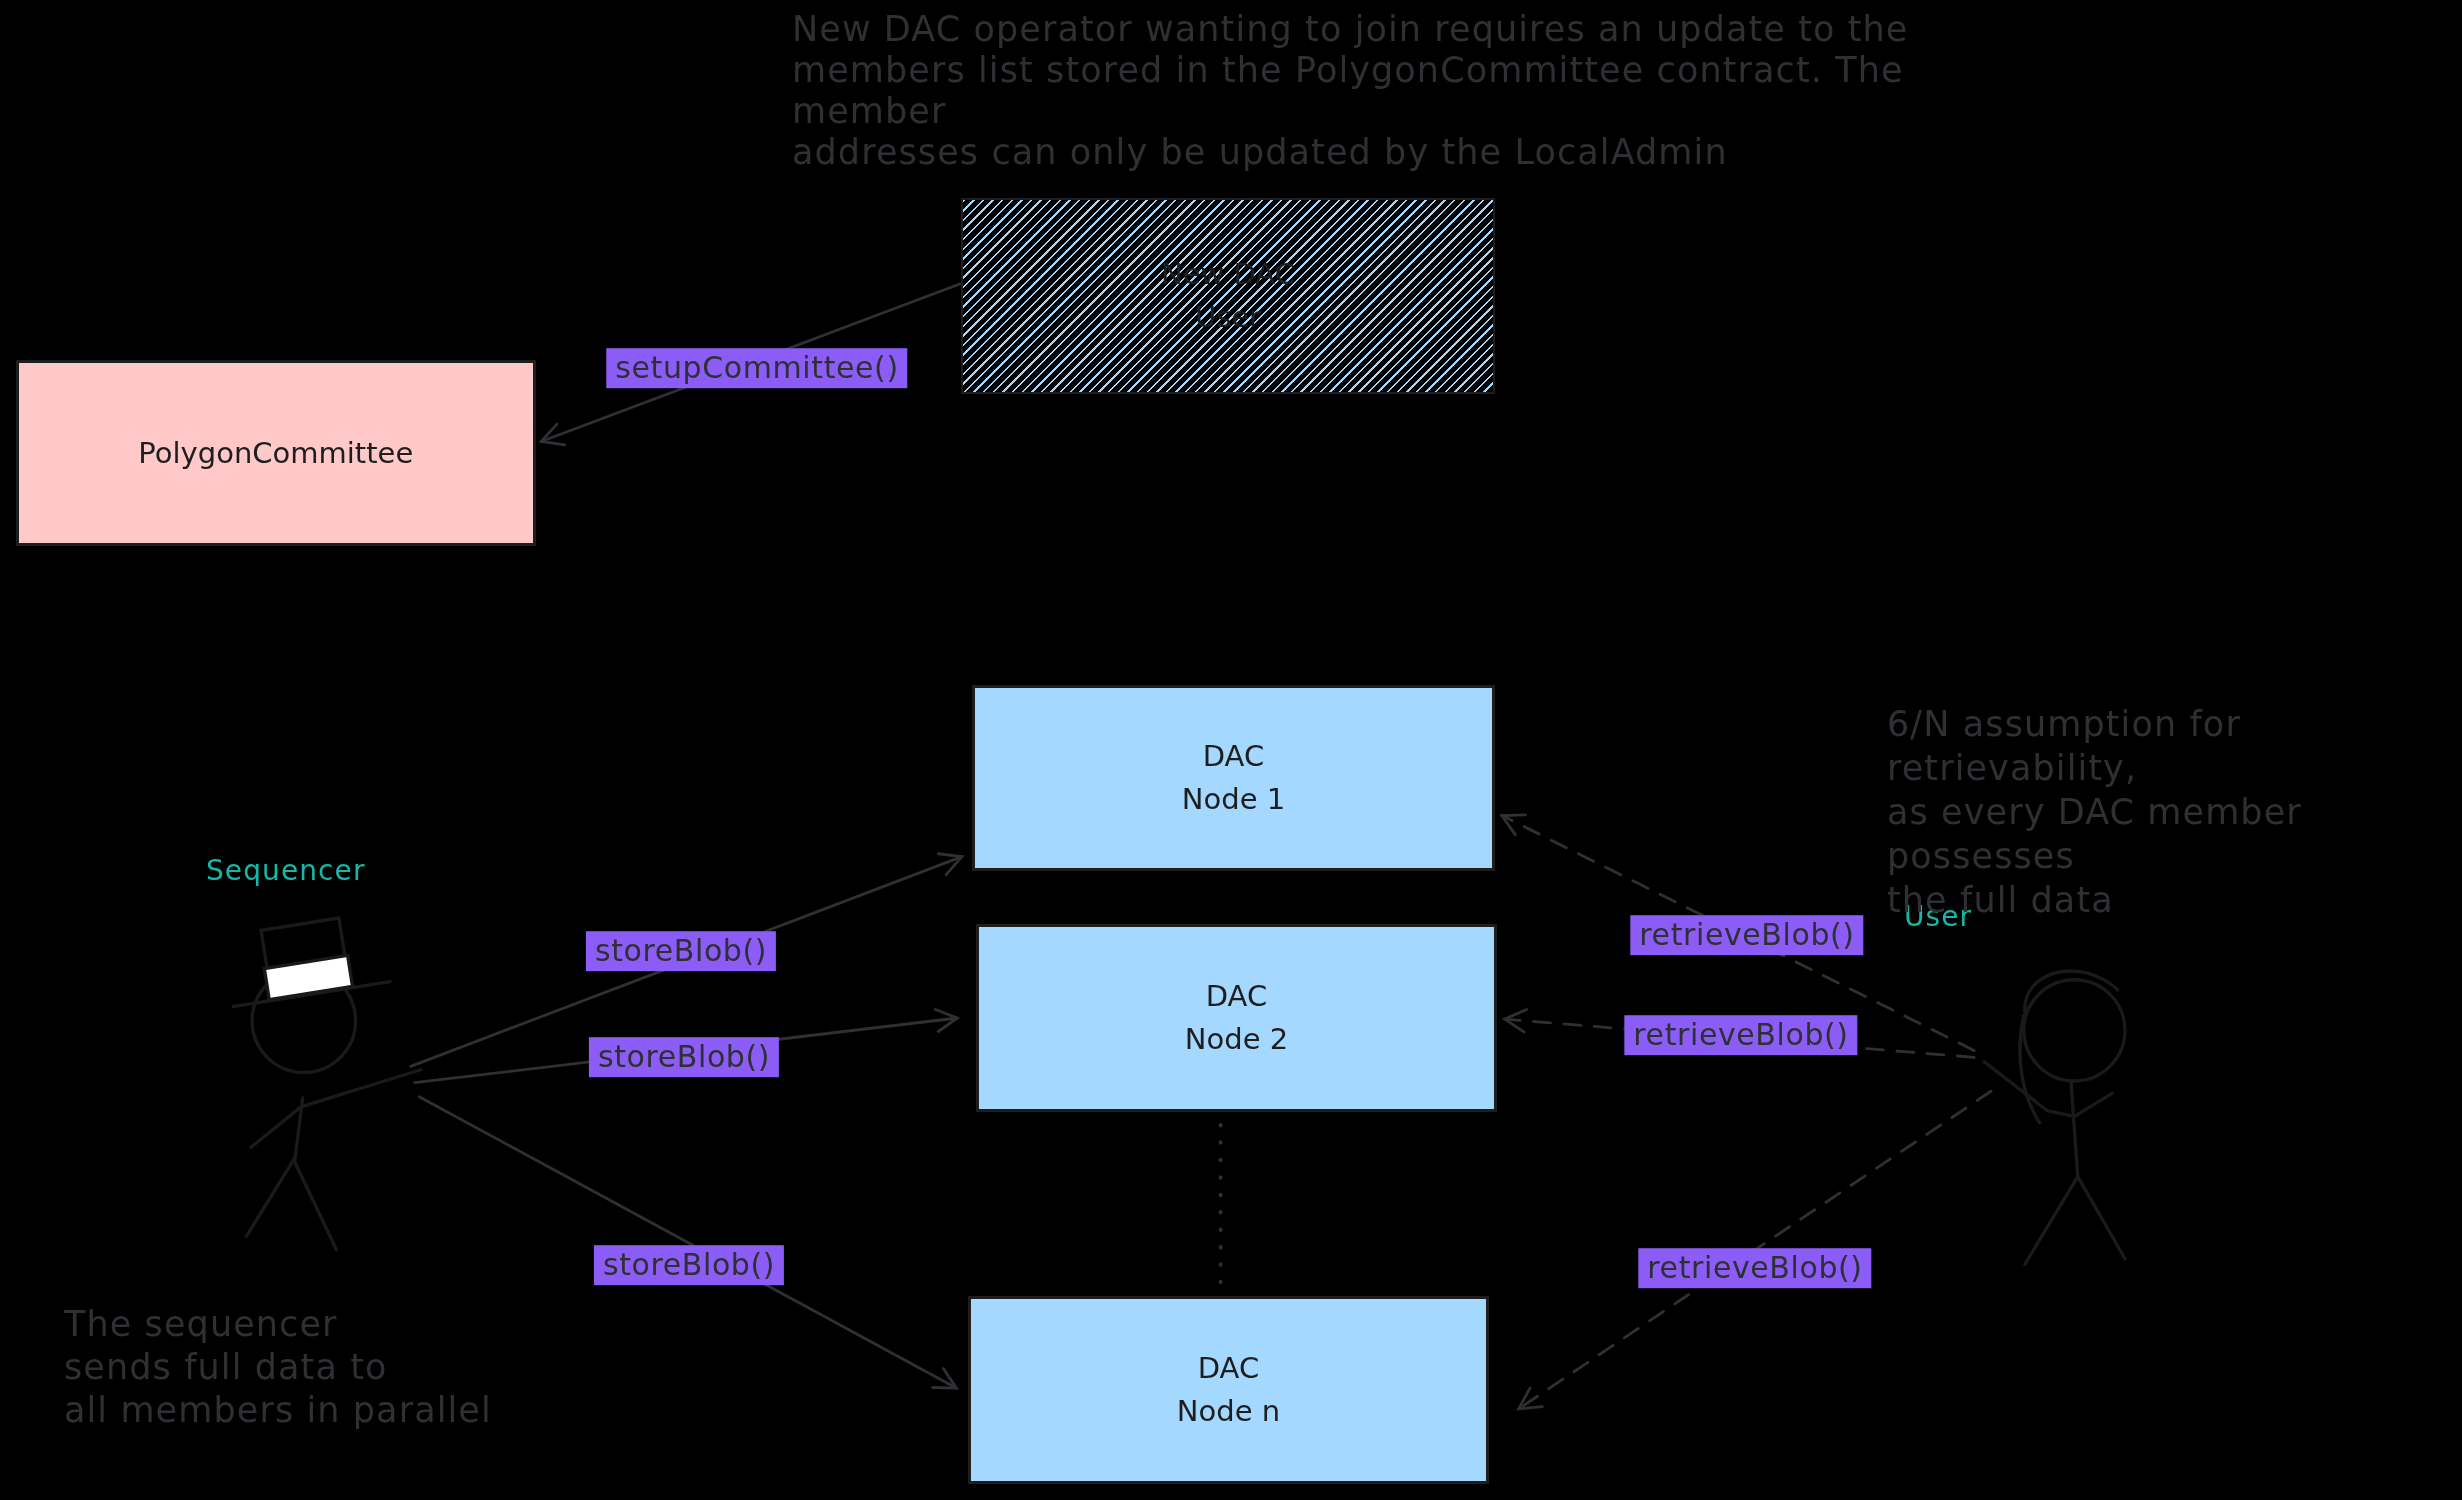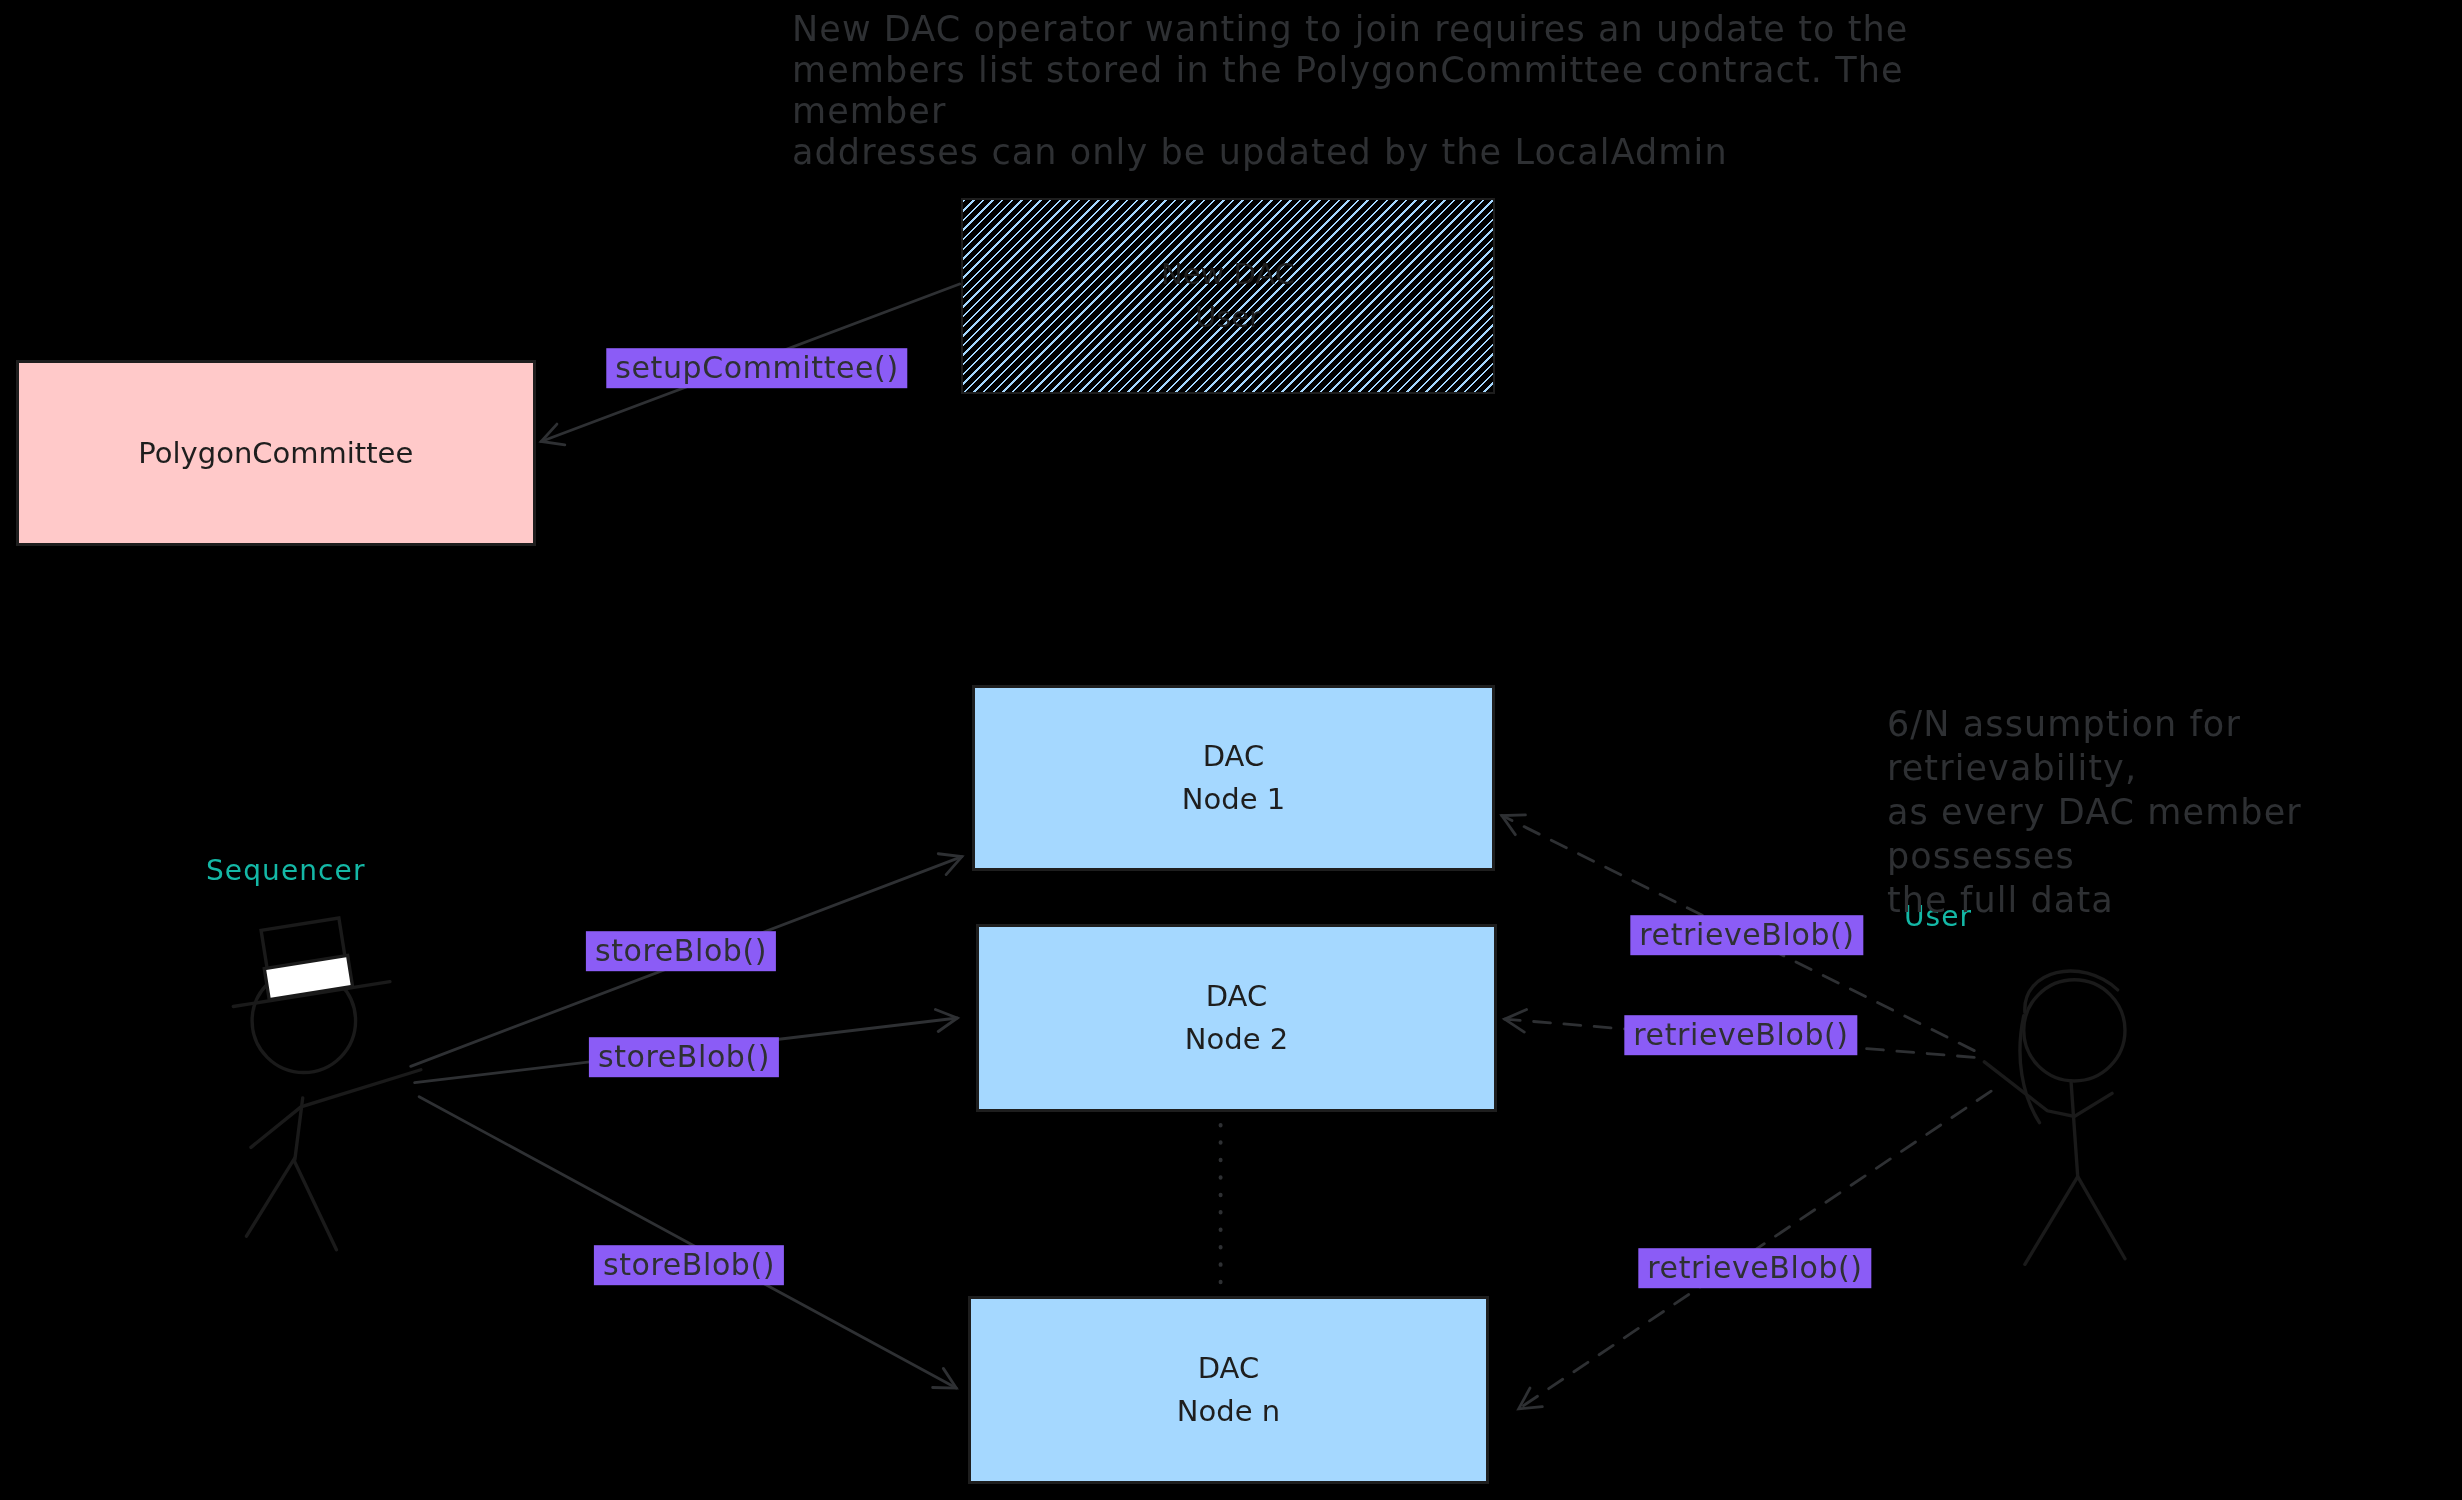--- a/index.html
+++ b/index.html
@@ -143,15 +143,18 @@
   <div class="actor-label" style="left:1904px;top:900px">User</div>
 
   <div class="note top">New DAC operator wanting to join requires an update to the
 members list stored in the PolygonCommittee contract. The member
 addresses can only be updated by the LocalAdmin</div>
 
   <div class="note right">6/N assumption for retrievability,
 as every DAC member possesses
 the full data</div>
 
+  <div class="note bottomleft">The sequencer
+sends full data to
+all members in parallel</div>
 
 </div>
 
 
 </body></html>

